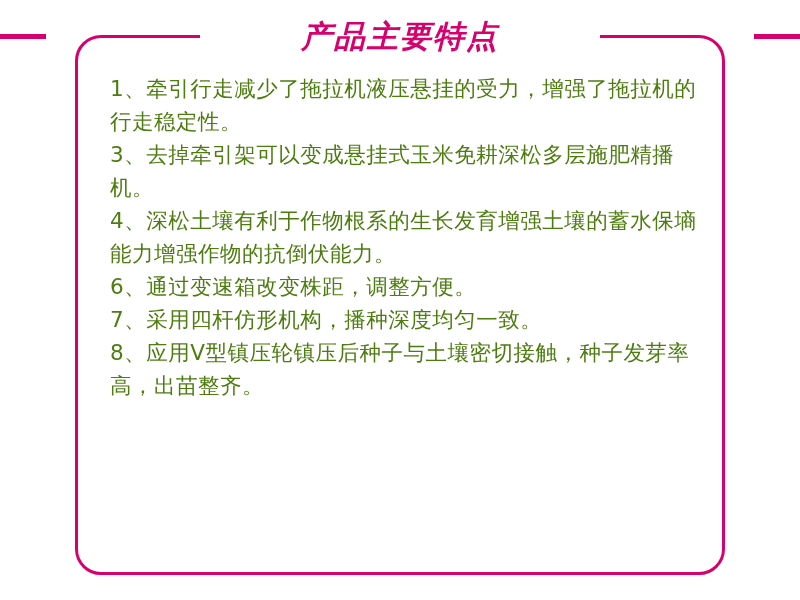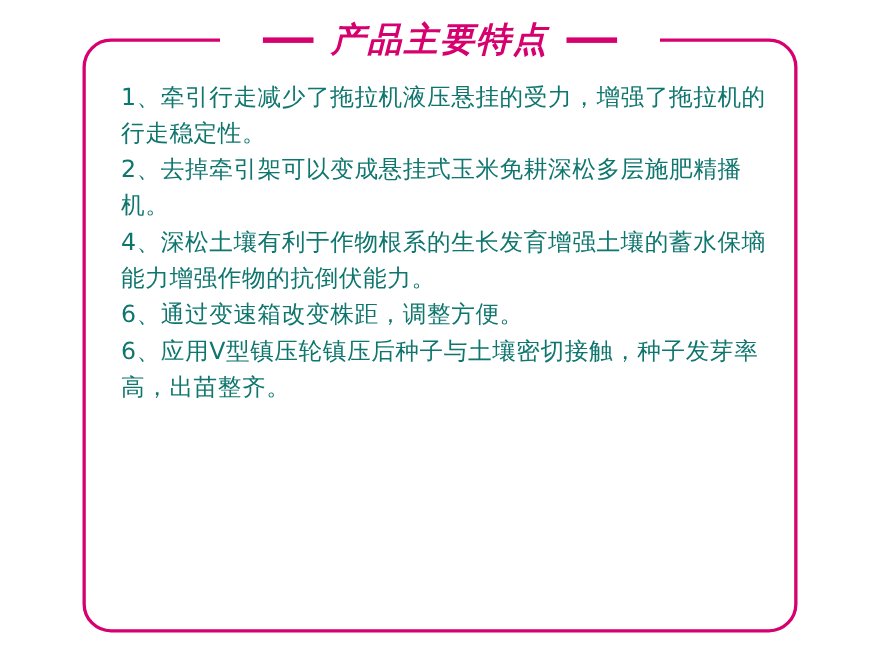--- a/index.html
+++ b/index.html
@@ -40,21 +40,21 @@
     background: #ffffff;
   }
   .title-wrap {
     position: absolute;
     left: 0;
     top: 12px;
     width: 800px;
     height: 48px;
     display: flex;
     align-items: center;
-    justify-content: center;
+    justify-content: space-between;
     gap: 16px;
   }
   .title-dash {
     display: block;
     width: 46px;
     height: 5px;
     background: #d6006e;
   }
   .title-text {
     font-family: "DejaVu Sans", "Liberation Sans", sans-serif;
@@ -69,21 +69,21 @@
   .content {
     position: absolute;
     left: 110px;
     top: 72px;
     width: 590px;
     height: 490px;
   }
   .feature-line {
     font-family: "DejaVu Sans", "Liberation Sans", sans-serif;
     font-size: 21.5px;
-    color: #0f766e;
+    color: #4d7c0f;
     line-height: 33px;
     letter-spacing: 0.5px;
     text-indent: 0;
     margin: 0;
     white-space: pre-wrap;
   }
   .feature-item {
     margin-bottom: 0;
   }
 </style>
@@ -97,19 +97,20 @@
   <div class="title-gap"></div>
 
   <div class="title-wrap">
     <span class="title-dash"></span>
     <span class="title-text">产品主要特点</span>
     <span class="title-dash"></span>
   </div>
 
   <div class="content">
     <p class="feature-line feature-item">1、牵引行走减少了拖拉机液压悬挂的受力，增强了拖拉机的行走稳定性。</p>
-    <p class="feature-line feature-item">2、去掉牵引架可以变成悬挂式玉米免耕深松多层施肥精播机。</p>
+    <p class="feature-line feature-item">3、去掉牵引架可以变成悬挂式玉米免耕深松多层施肥精播机。</p>
     <p class="feature-line feature-item">4、深松土壤有利于作物根系的生长发育增强土壤的蓄水保墒能力增强作物的抗倒伏能力。</p>
     <p class="feature-line feature-item">6、通过变速箱改变株距，调整方便。</p>
-    <p class="feature-line feature-item">6、应用V型镇压轮镇压后种子与土壤密切接触，种子发芽率高，出苗整齐。</p>
+    <p class="feature-line feature-item">7、采用四杆仿形机构，播种深度均匀一致。</p>
+    <p class="feature-line feature-item">8、应用V型镇压轮镇压后种子与土壤密切接触，种子发芽率高，出苗整齐。</p>
   </div>
 
 </div>
 
 </body></html>

